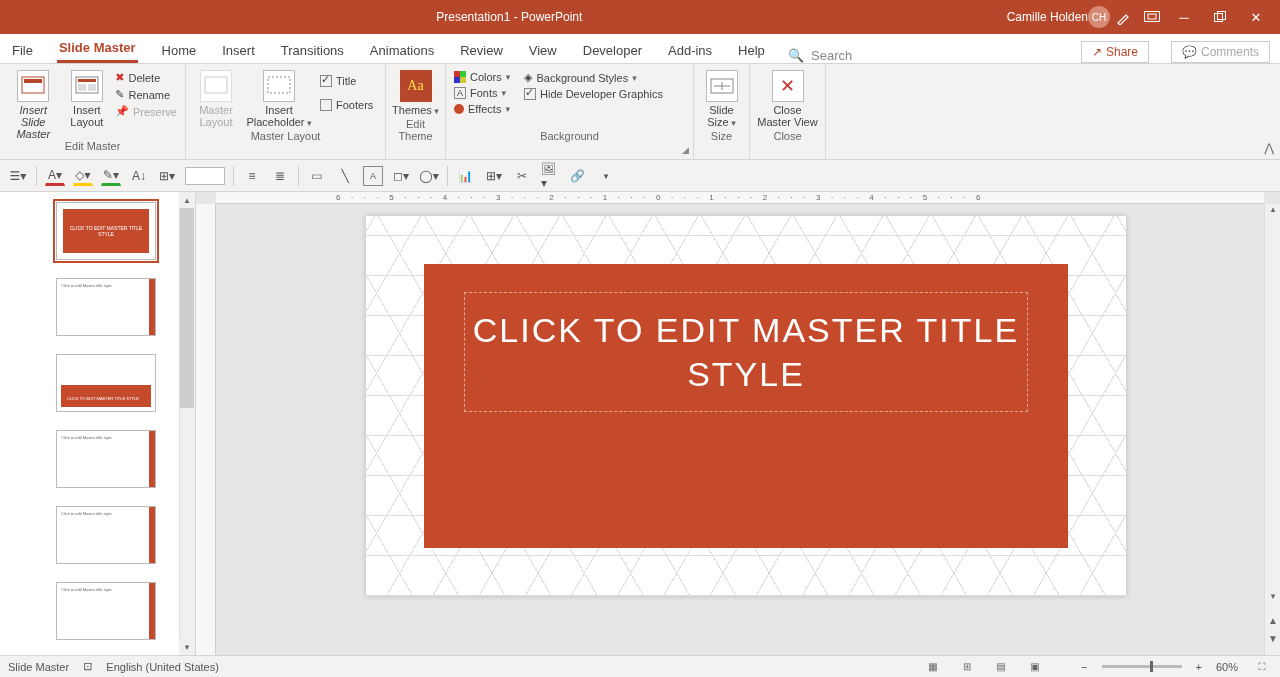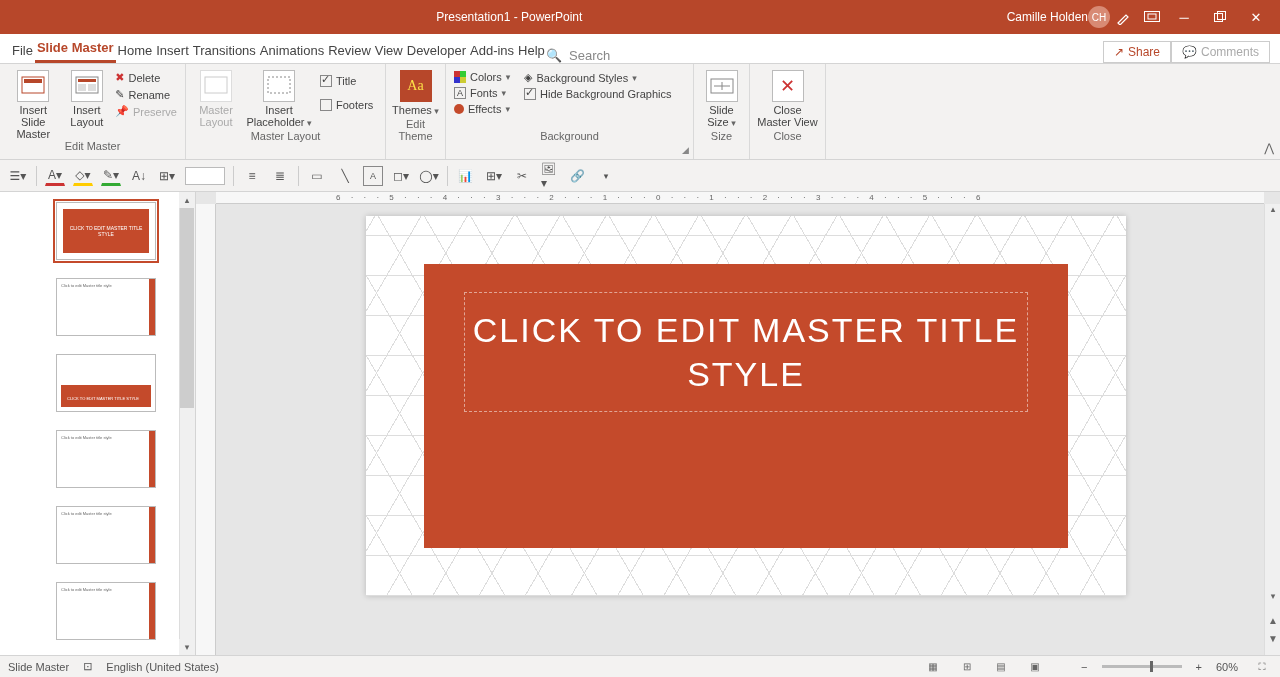--- a/index.html
+++ b/index.html
@@ -7,21 +7,21 @@
 
   
   .titlebar { height: 34px; background: #b7472a; display: flex; align-items: center; color: #fff; font-size: 12px; }
   .titlebar .center { flex: 1; text-align: center; }
   .titlebar .right { display: flex; align-items: center; gap: 0; padding-right: 6px; }
   .avatar { width: 22px; height: 22px; border-radius: 50%; background: #d88a74; display: inline-flex; align-items: center; justify-content: center; font-size: 10px; color:#fff; }
   .winbtn { width: 36px; height: 34px; display: inline-flex; align-items: center; justify-content: center; color: #fff; font-size: 13px; }
   .iconbtn { width: 28px; height: 28px; display:inline-flex; align-items:center; justify-content:center; }
 
   
-  .tabsrow { height: 30px; background: #fff; border-bottom: 1px solid #d4d4d4; display: flex; align-items: flex-end; padding: 0 10px; font-size: 13px; color: #444; }
+  .tabsrow { height: 30px; background: #fff; border-bottom: 1px solid #d4d4d4; display: flex; align-items: flex-end; padding: 0 10px; gap: 22px; font-size: 13px; color: #444; }
   .tab { padding: 6px 2px 5px 2px; cursor: pointer; }
   .tab.active { color: #b7472a; border-bottom: 3px solid #b7472a; font-weight:600;}
   .tabsrow .spacer { flex:1; }
   .search { display:flex; align-items:center; gap:6px; color:#888; font-size:13px;}
   .sharebox { border:1px solid #ccc; padding:3px 10px; font-size:12px; color:#b7472a; display:flex; align-items:center; gap:4px;}
   .commentbox { border:1px solid #ccc; padding:3px 10px; font-size:12px; color:#aaa; display:flex; align-items:center; gap:4px;}
 
   
   .ribbon { height: 96px; background: #f3f2f1; border-bottom: 1px solid #d4d4d4; display:flex; position:relative; }
   .group { border-right: 1px solid #d9d9d9; display:flex; flex-direction:column; justify-content:space-between; padding:4px 6px 1px 6px; font-size:11px;}
@@ -147,21 +147,21 @@
 
   <div class="group" style="width:186px">
     <div class="controls">
       <div class="bigbtn">
         <div class="ic">
             <svg width="24" height="20">
               <rect x="1" y="1" width="22" height="16" fill="#fff" stroke="#b7472a"></rect>
               <rect x="3" y="3" width="18" height="4" fill="#b7472a"></rect>
             </svg>
           </div>
-        <div style="white-space:pre-line;">Insert Slide
+        <div style="white-space:pre-line;font-style:italic;">Insert Slide
 Master</div>
       </div>
       <div class="bigbtn" style="width:46px">
         <div class="ic">
             <svg width="24" height="20">
               <rect x="1" y="1" width="22" height="16" fill="#fff" stroke="#888"></rect>
               <rect x="3" y="3" width="18" height="3" fill="#b7472a"></rect>
               <rect x="3" y="8" width="8" height="7" fill="#ddd"></rect>
               <rect x="13" y="8" width="8" height="7" fill="#ddd"></rect>
             </svg>
@@ -257,21 +257,21 @@
             <span>Effects</span>
           </div>
       </div>
       <div class="smallrow" style="padding-top:2px">
         <div class="dd">
             <span>◈</span>
             <span>Background Styles</span>
           </div>
         <div>
             <span class="chk checked"></span>
-            <span>Hide Background Graphics</span>
+            <span>Hide Developer Graphics</span>
           </div>
       </div>
     </div>
     <div class="label">Background</div>
     <span style="position:absolute;right:4px;bottom:4px;font-size:9px;color:#888">◢</span>
   </div>
 
   <div class="group" style="width:56px">
     <div class="controls">
       <div class="bigbtn" style="width:46px">

